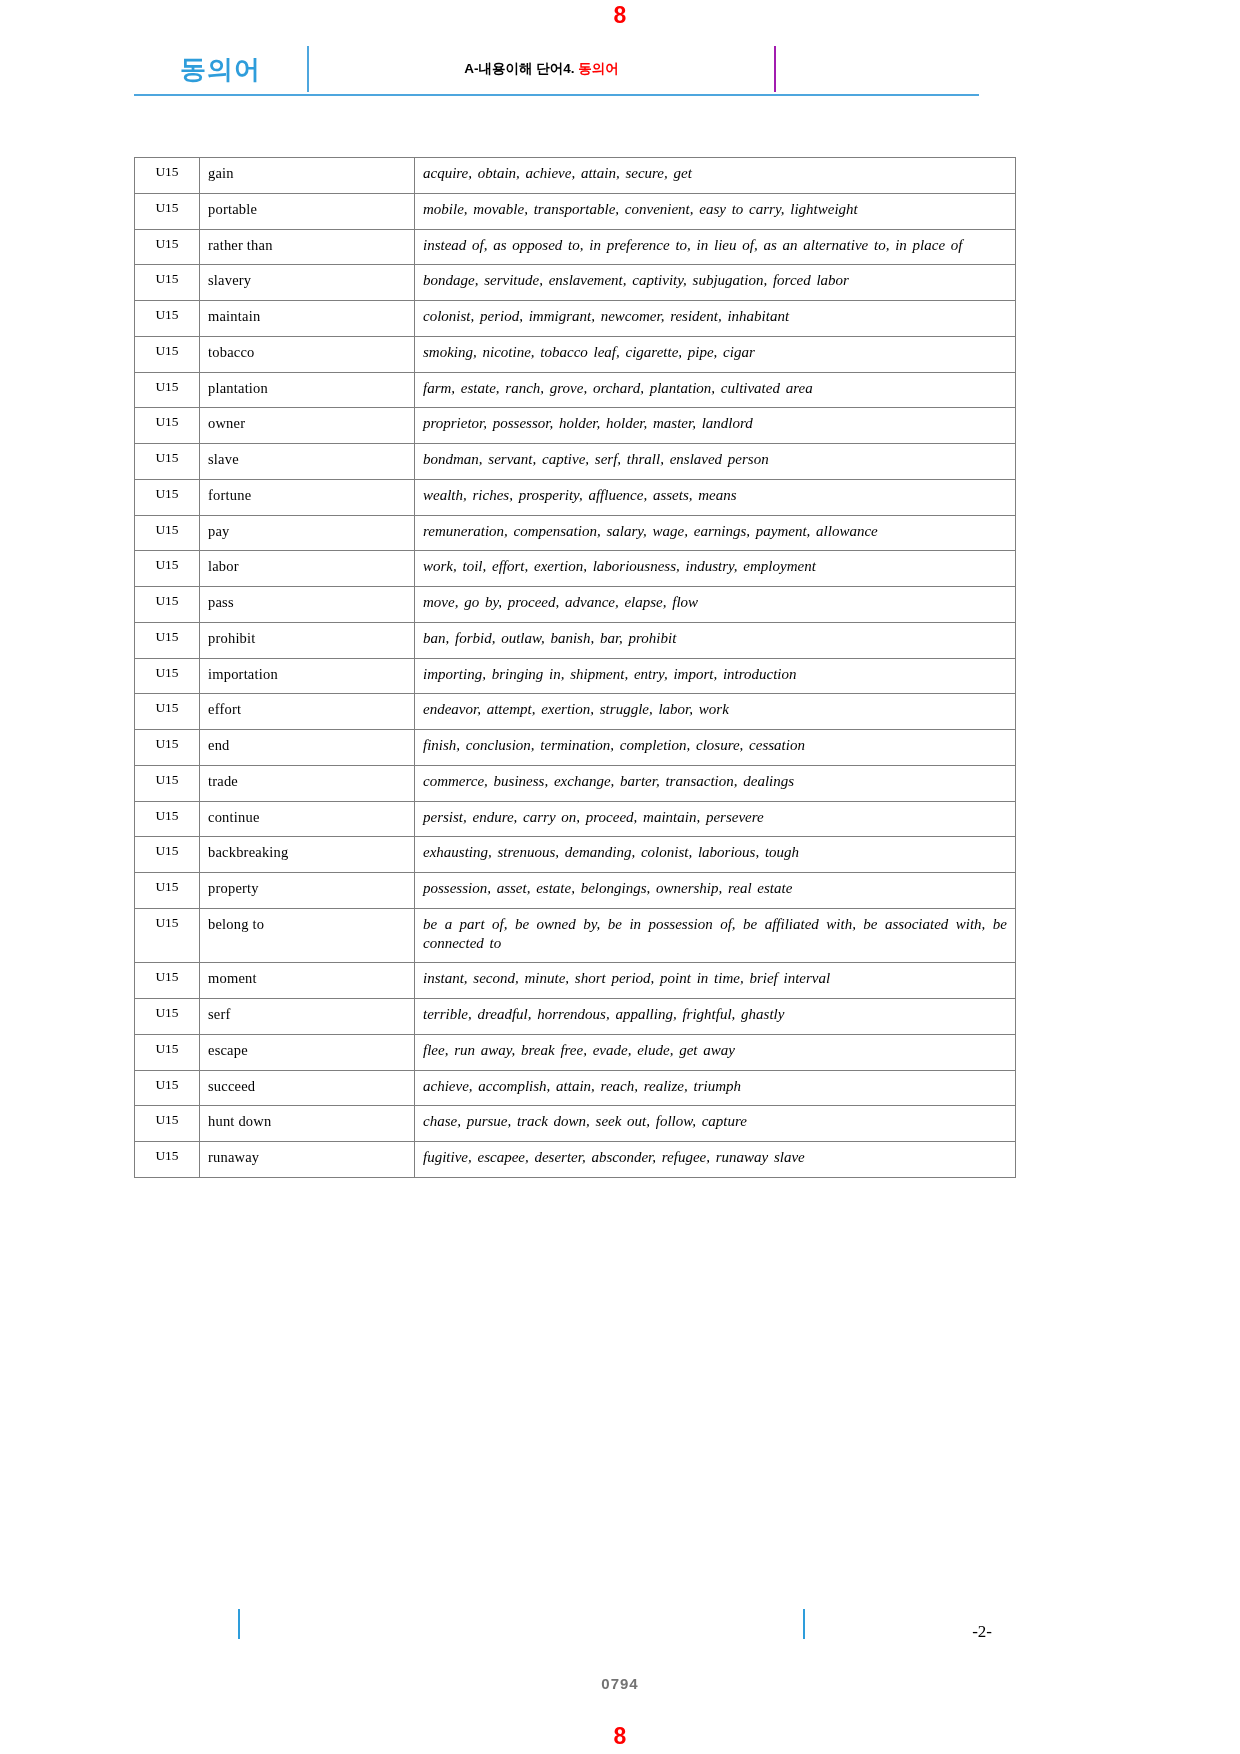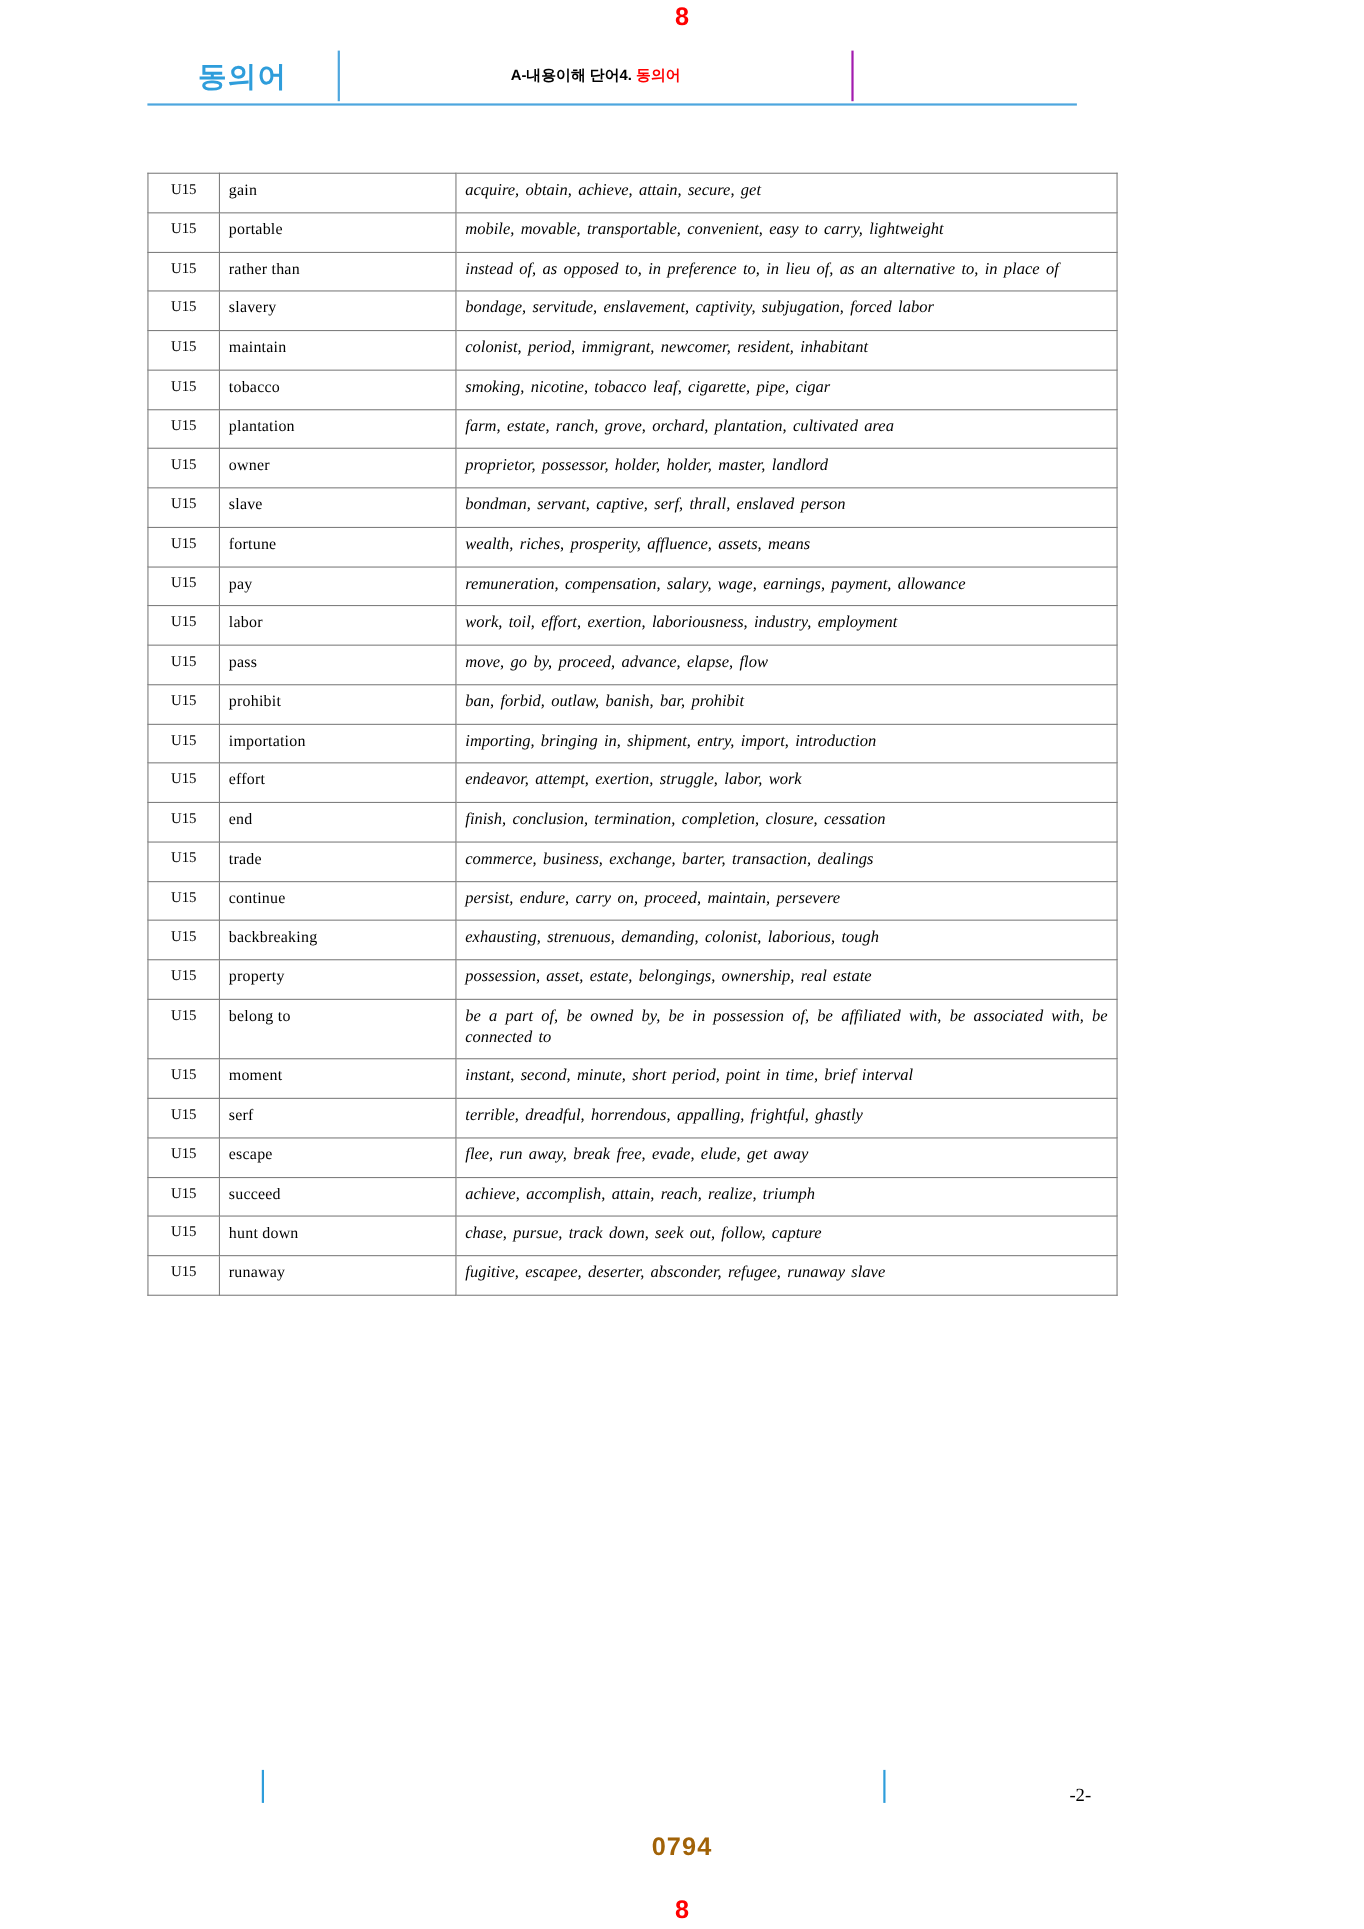--- a/index.html
+++ b/index.html
@@ -160,24 +160,24 @@
     font-family: "Liberation Serif", serif;
     font-size: 17px;
     color: #000;
   }
   .doc-code {
     position: absolute;
     bottom: 62px;
     left: 0;
     width: 100%;
     text-align: center;
-    color: #a16207;
-    font-family: "Liberation Sans", sans-serif;
-    font-weight: bold;
-    font-size: 23px;
+    color: #737373;
+    font-family: "Liberation Sans", sans-serif;
+    font-weight: bold;
+    font-size: 15px;
     letter-spacing: 1px;
   }
 </style>
 </head>
 <body>
 
 <div class="top-mark">8</div>
 
 <div class="header">
   <div class="header-cell hc-1">

